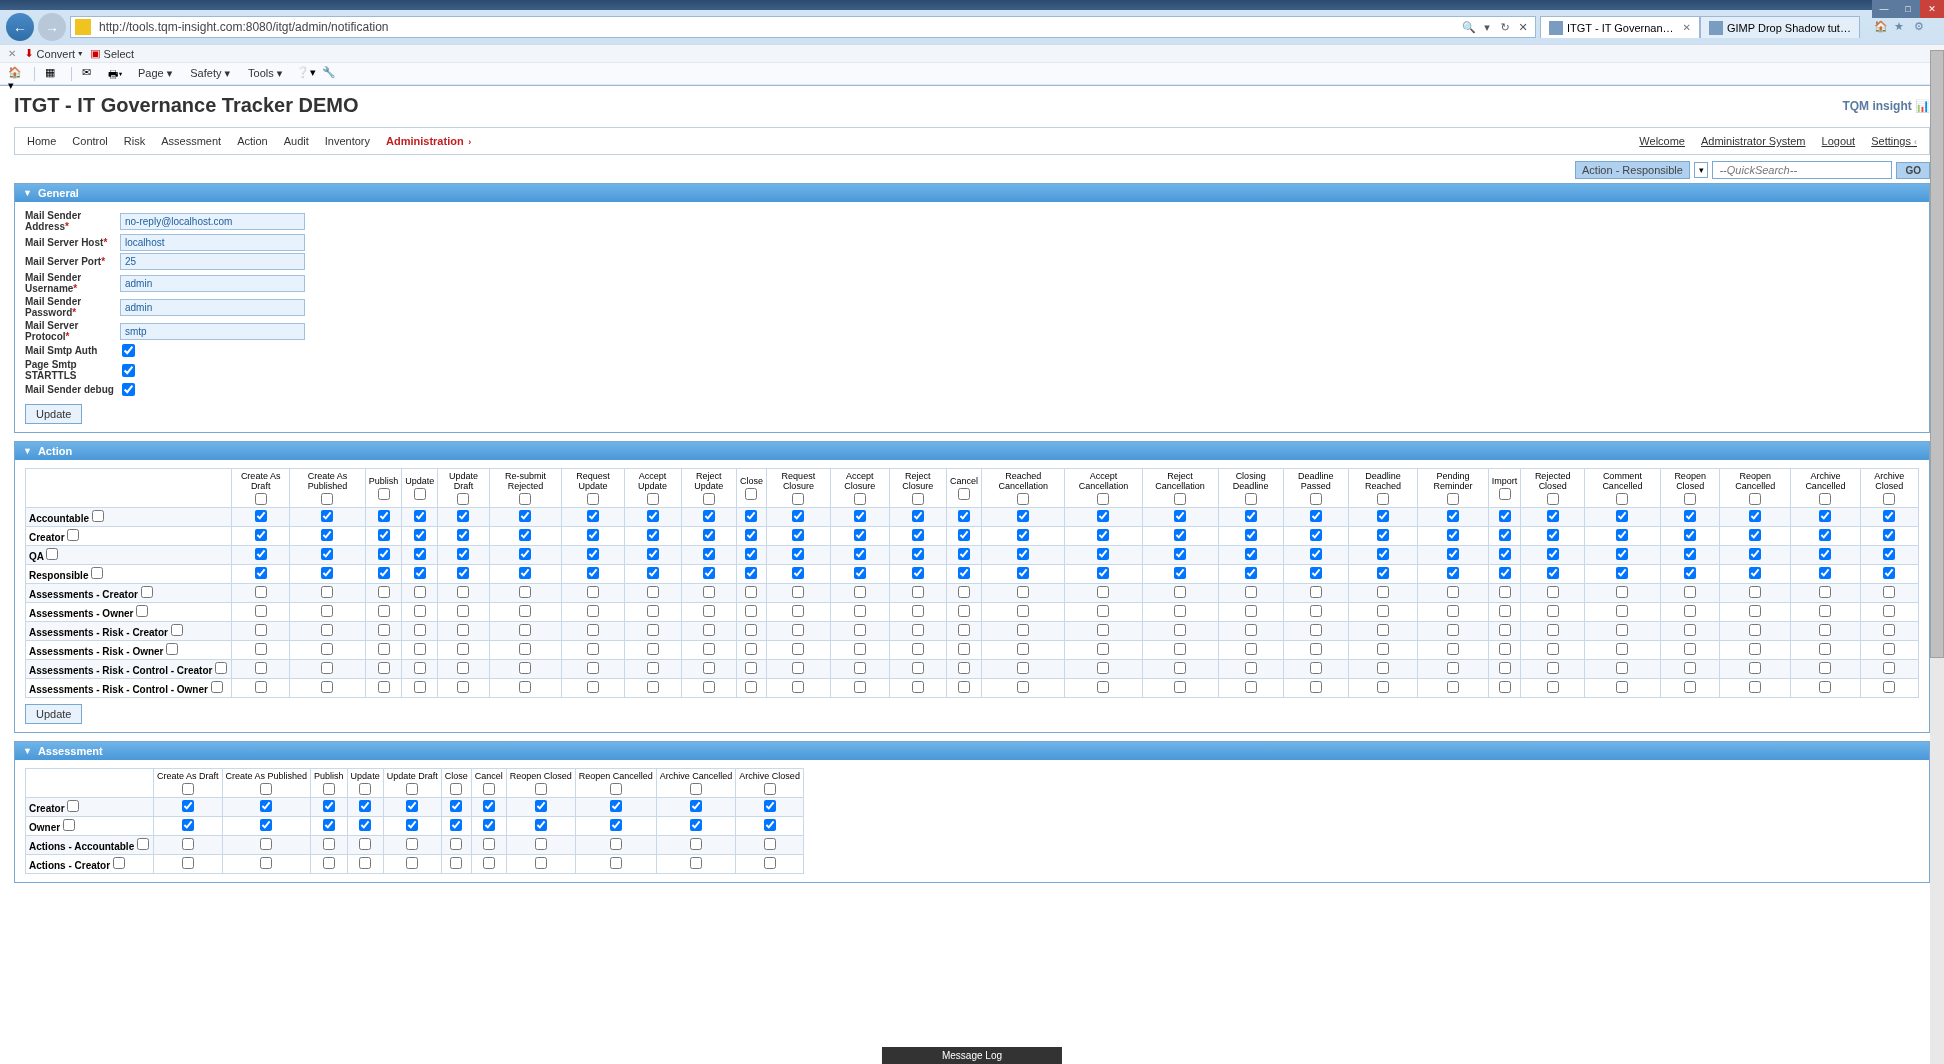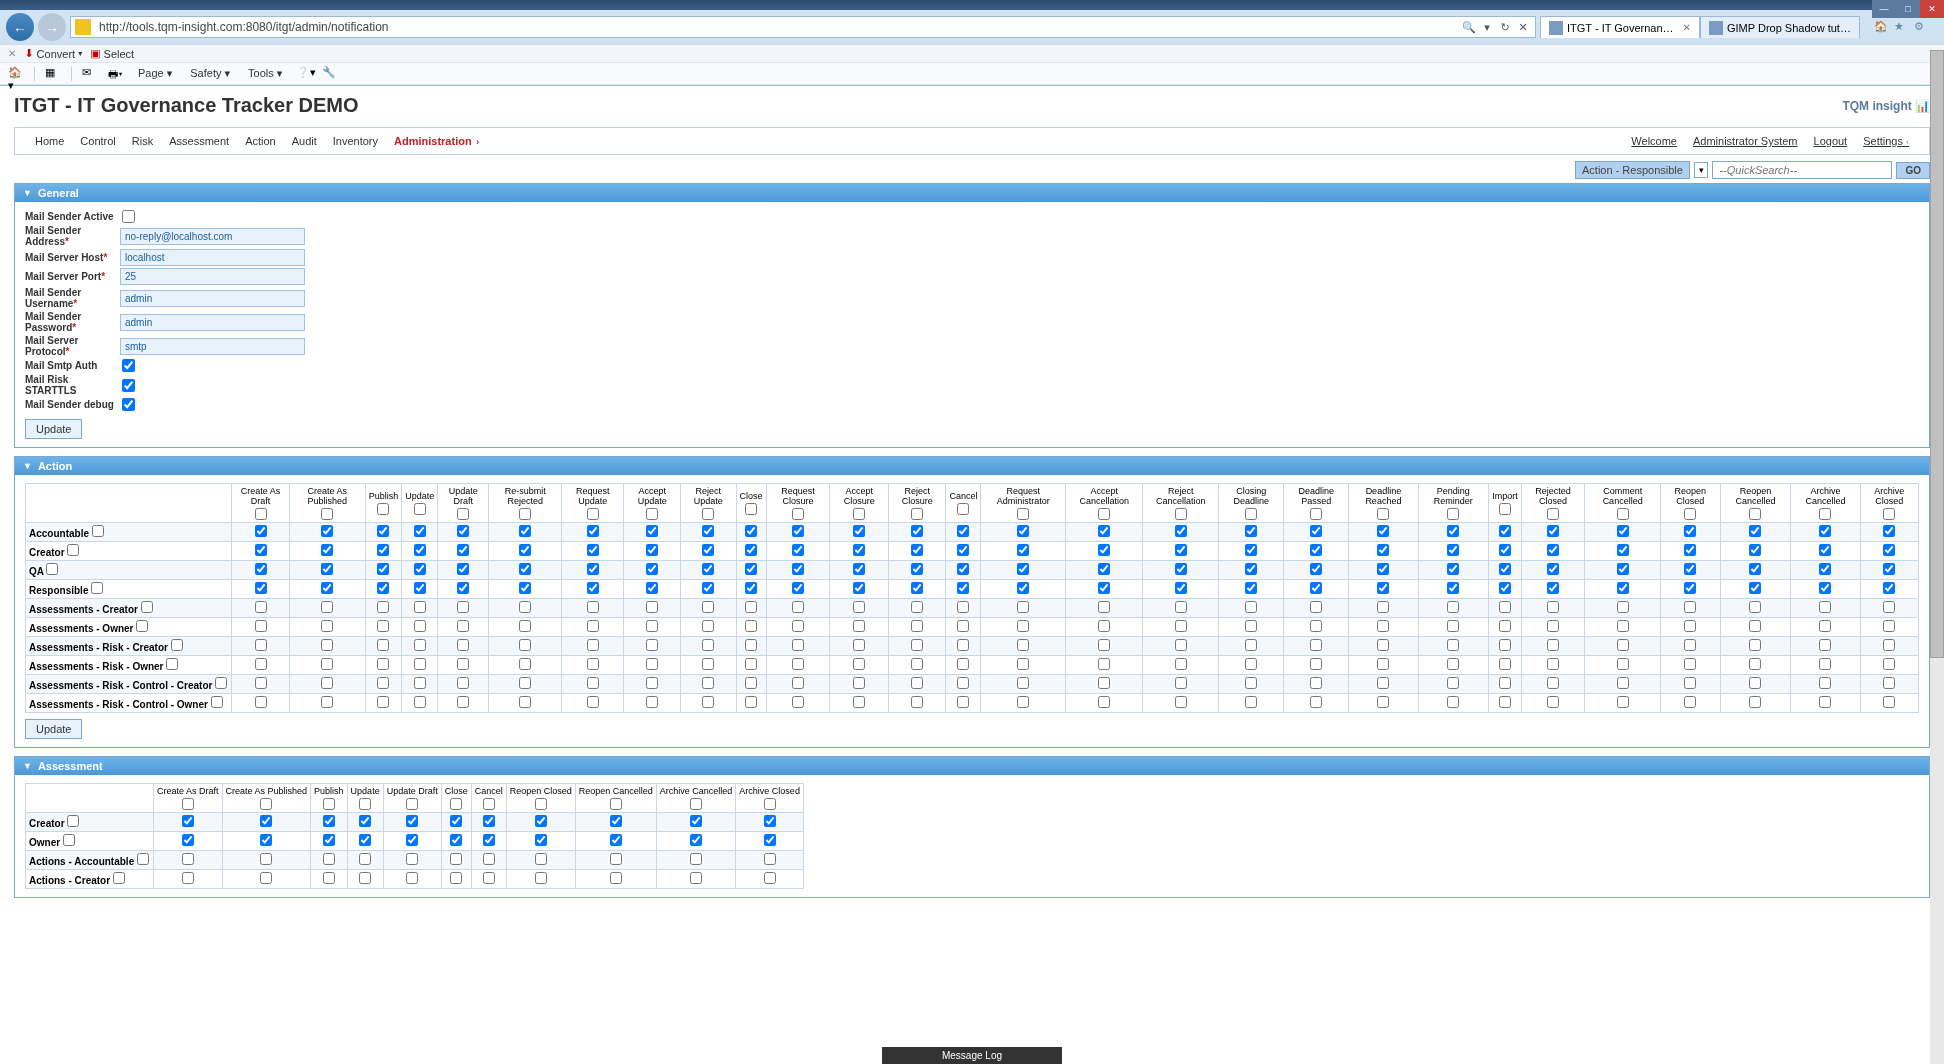--- a/index.html
+++ b/index.html
@@ -39,21 +39,21 @@
 .menu-item { font-size: 11px; color: #333; cursor: pointer; padding: 2px 4px; }
 .menu-icon { width: 16px; height: 16px; cursor: pointer; }
 .menu-sep { width: 1px; height: 14px; background: #c0d0e0; }
 
 
 .app-page { padding: 8px 14px; }
 .app-header { display: flex; align-items: center; justify-content: space-between; margin-bottom: 10px; }
 .app-title { font-size: 20px; font-weight: bold; color: #333; }
 .logo { font-size: 12px; color: #5a7aa0; font-weight: bold; }
 
-.app-nav { display: flex; align-items: center; border: 1px solid #c0d0e0; background: #fff; padding: 4px 12px; font-size: 11px; }
+.app-nav { display: flex; align-items: center; border: 1px solid #c0d0e0; background: #fff; padding: 4px 4px; font-size: 11px; }
 .nav-link { padding: 3px 8px; color: #333; cursor: pointer; }
 .nav-link.active { color: #c02020; font-weight: bold; }
 .nav-caret { color: #c02020; font-size: 9px; padding-left: 2px; }
 .nav-spacer { flex: 1; }
 .nav-right-item { padding: 3px 8px; color: #333; text-decoration: underline; }
 .settings-caret { color: #888; font-size: 9px; }
 
 .quicksearch { display: flex; align-items: center; justify-content: flex-end; margin: 6px 0 4px; gap: 4px; }
 .qs-label { background: #b0d0f0; border: 1px solid #7aa8d0; padding: 2px 6px; font-size: 11px; color: #444; }
 .qs-dd { background: #fff; border: 1px solid #7aa8d0; padding: 2px 4px; font-size: 9px; cursor: pointer; }
@@ -186,24 +186,20 @@
     <input class="qs-input" placeholder="--QuickSearch--" style="">
     <span class="qs-go">GO</span>
   </div>
 
   <div class="panel">
     <div class="panel-header">
       <span class="panel-caret">▼</span>
       <span>General</span>
     </div>
     <div class="panel-body">
-      <div class="form-row">
-          <span class="form-label">Mail Sender Active</span>
-          <input type="checkbox" class="form-check" style="">
-        </div>
       <div class="form-row">
           <span class="form-label"><span>Mail Sender Address</span><span class="req">*</span></span>
           <input class="form-input" value="no-reply@localhost.com" style="">
         </div>
       <div class="form-row">
           <span class="form-label"><span>Mail Server Host</span><span class="req">*</span></span>
           <input class="form-input" value="localhost" style="">
         </div>
       <div class="form-row">
           <span class="form-label"><span>Mail Server Port</span><span class="req">*</span></span>
@@ -219,21 +215,21 @@
         </div>
       <div class="form-row">
           <span class="form-label"><span>Mail Server Protocol</span><span class="req">*</span></span>
           <input class="form-input" value="smtp" style="">
         </div>
       <div class="form-row">
           <span class="form-label">Mail Smtp Auth</span>
           <input type="checkbox" checked="" class="form-check" style="">
         </div>
       <div class="form-row">
-          <span class="form-label">Mail Risk STARTTLS</span>
+          <span class="form-label">Page Smtp STARTTLS</span>
           <input type="checkbox" checked="" class="form-check" style="">
         </div>
       <div class="form-row">
           <span class="form-label">Mail Sender debug</span>
           <input type="checkbox" checked="" class="form-check" style="">
         </div>
       <div class="btn-update">Update</div>
     </div>
   </div>
 
@@ -326,21 +322,21 @@
                 </div>
               </th>
               <th>
                 <div class="hdr-stack">
                   <span>Cancel</span>
                   <input type="checkbox" class="ck" style="">
                 </div>
               </th>
               <th>
                 <div class="hdr-stack">
-                  <span>Request Administrator</span>
+                  <span>Reached Cancellation</span>
                   <input type="checkbox" class="ck" style="">
                 </div>
               </th>
               <th>
                 <div class="hdr-stack">
                   <span>Accept Cancellation</span>
                   <input type="checkbox" class="ck" style="">
                 </div>
               </th>
               <th>

